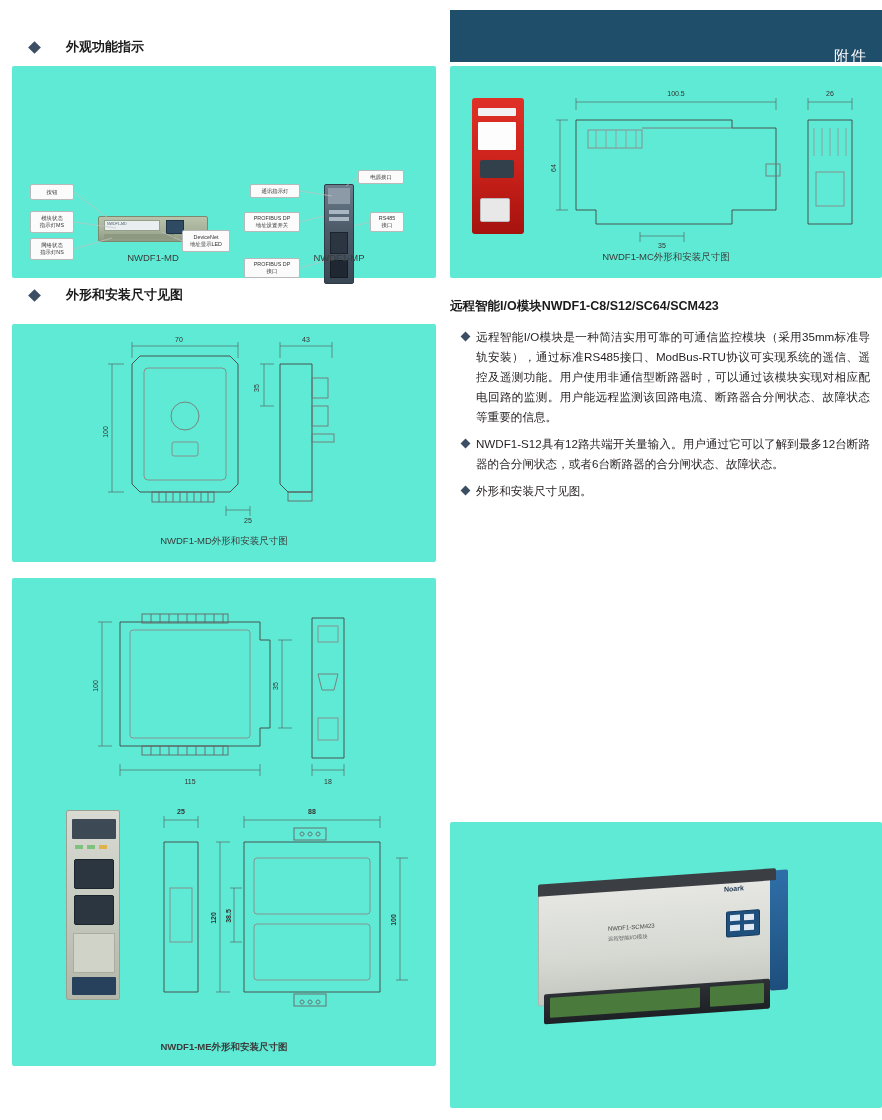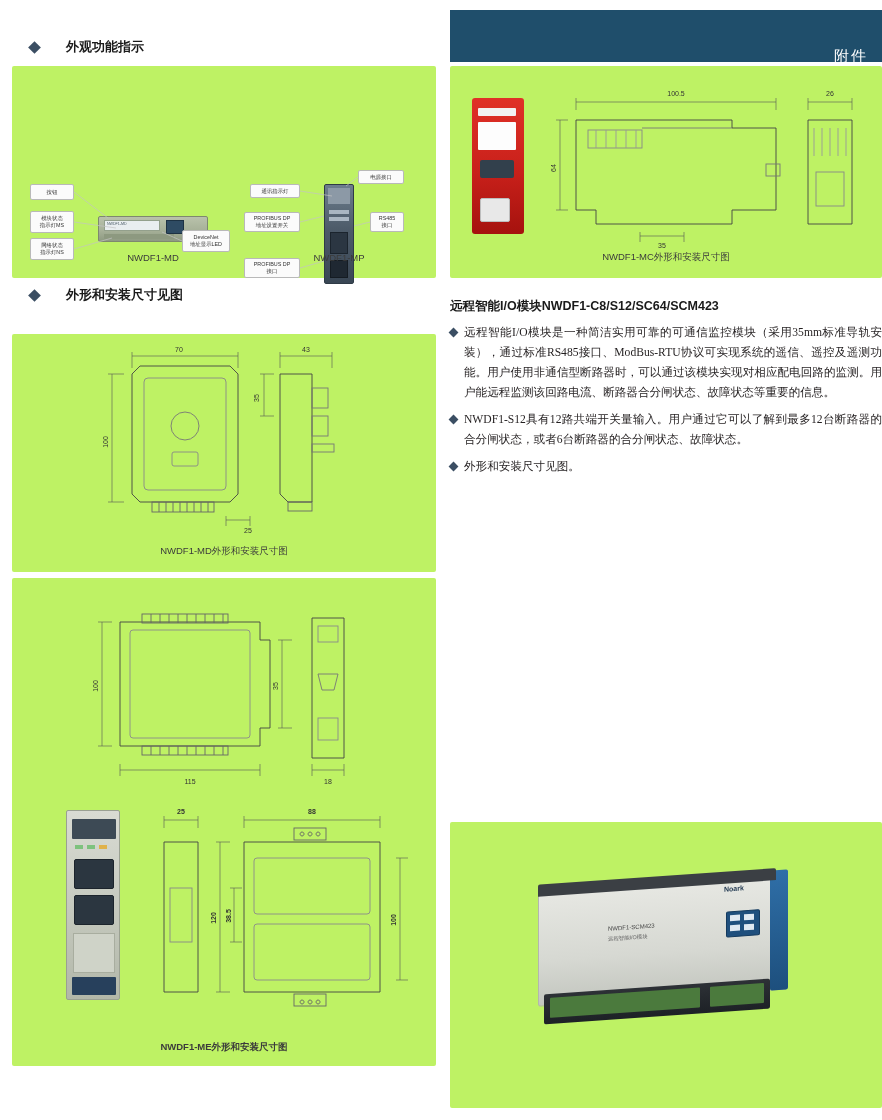--- a/index.html
+++ b/index.html
@@ -30,21 +30,21 @@
   }
   .diamond {
     width: 9px; height: 9px;
     background: #3b4e63;
     transform: rotate(45deg);
     display: inline-block;
     flex: none;
   }
 
   .panel {
-    background: #bef264;
+    background: #5eead4;
     border-radius: 2px;
     position: relative;
   }
 
   .caption {
     text-align: center;
     font-size: 9.5px;
     color: #3b3b3b;
   }
 
@@ -66,21 +66,21 @@
     margin-top: 40px;
   }
 
   
   .right-title {
     font-size: 12.5px;
     font-weight: bold;
     color: #1a1a1a;
     margin-bottom: 8px;
   }
-  .bullet-list { list-style: none; margin: 0; padding: 0; font-family: Liberation Serif, serif; }
+  .bullet-list { list-style: none; margin: 12px; padding: 0; }
   .bullet-item {
     display: flex;
     gap: 7px;
     margin-bottom: 7px;
     font-size: 11.6px;
     line-height: 1.72;
     color: #231f20;
     text-align: justify;
   }
   .bullet-item .diamond { margin-top: 6px; width: 7px; height: 7px; }
@@ -206,21 +206,21 @@
 
       <div class="caption" style="position:absolute;left:86px;top:186px;width:110px;">NWDF1-MD</div>
       <div class="caption" style="position:absolute;left:272px;top:186px;width:110px;">NWDF1-MP</div>
     </div>
 
     <div class="section-head" style="position:absolute;left:30px;top:286px;">
       <span class="diamond"></span>
       <span>外形和安装尺寸见图</span>
     </div>
 
-    <div class="panel" style="position:absolute;left:12px;top:334px;width:424px;height:238px;">
+    <div class="panel" style="position:absolute;left:12px;top:324px;width:424px;height:238px;">
       <svg width="424" height="210" viewBox="0 0 424 210">
         <g stroke="#444" fill="none" stroke-width="0.9">
 
           <path d="M120,40 L120,160 L128,168 L218,168 L226,160 L226,40 L218,32 L128,32 Z"></path>
           <rect x="132" y="44" width="82" height="112" rx="4" stroke="#888"></rect>
           <circle cx="173" cy="92" r="14" stroke="#777"></circle>
           <rect x="160" y="118" width="26" height="14" rx="2" stroke="#888"></rect>
 
           <g stroke="#666">
             <rect x="140" y="168" width="62" height="10"></rect>

